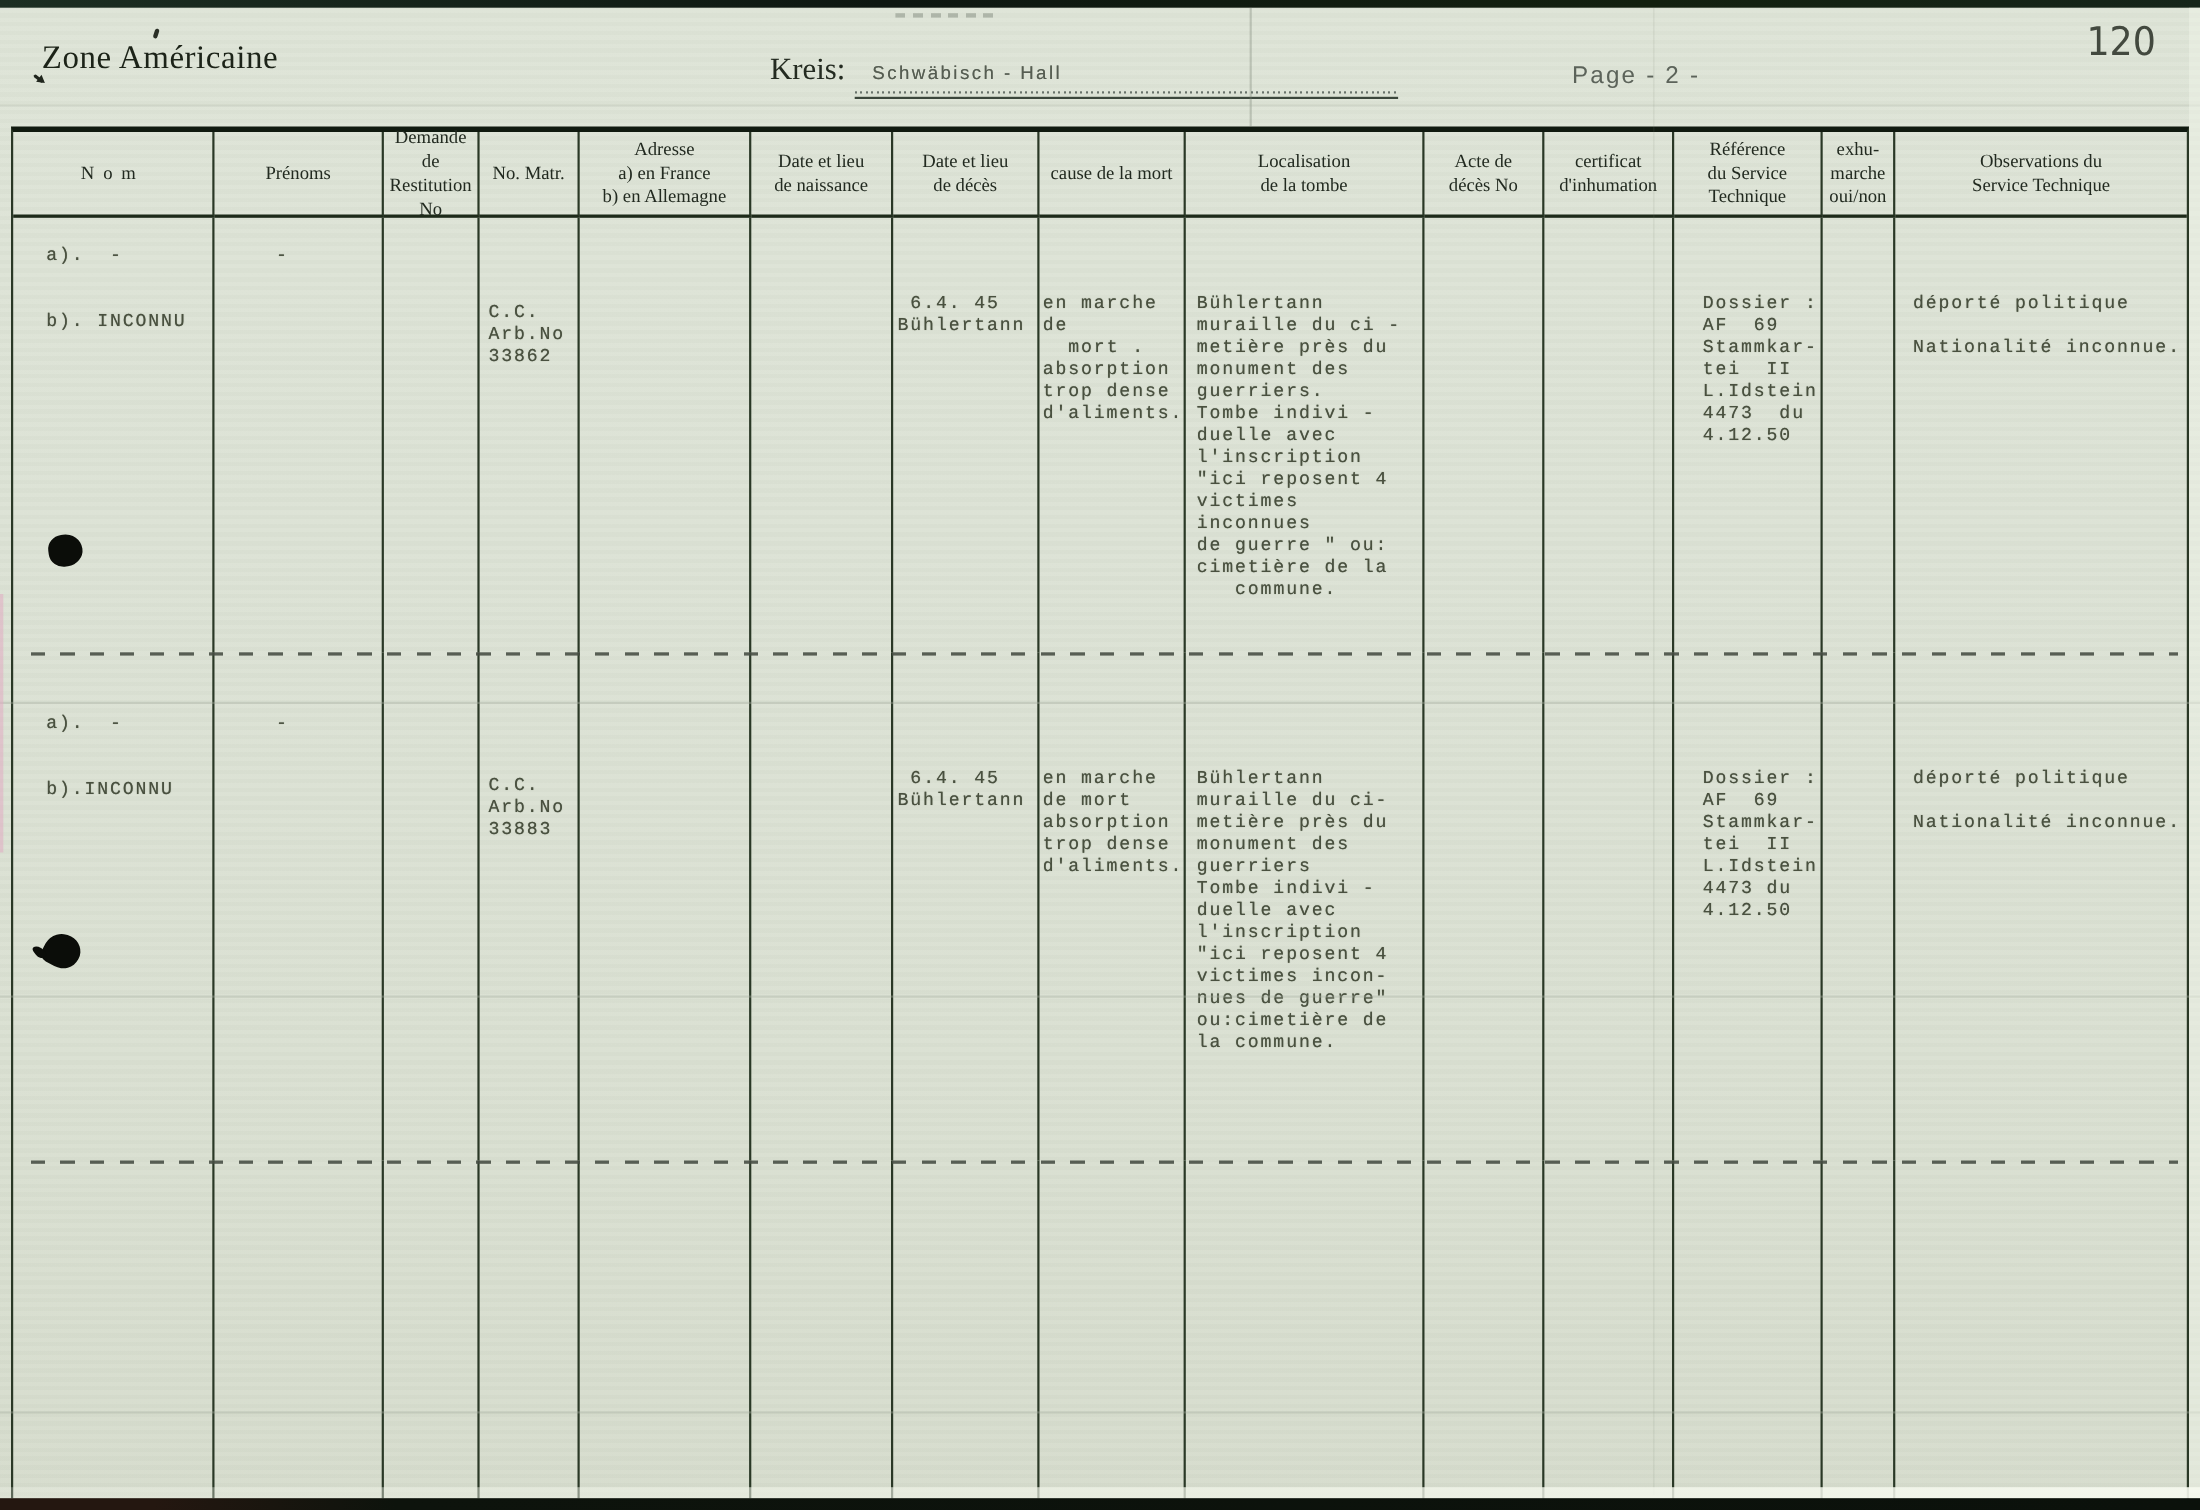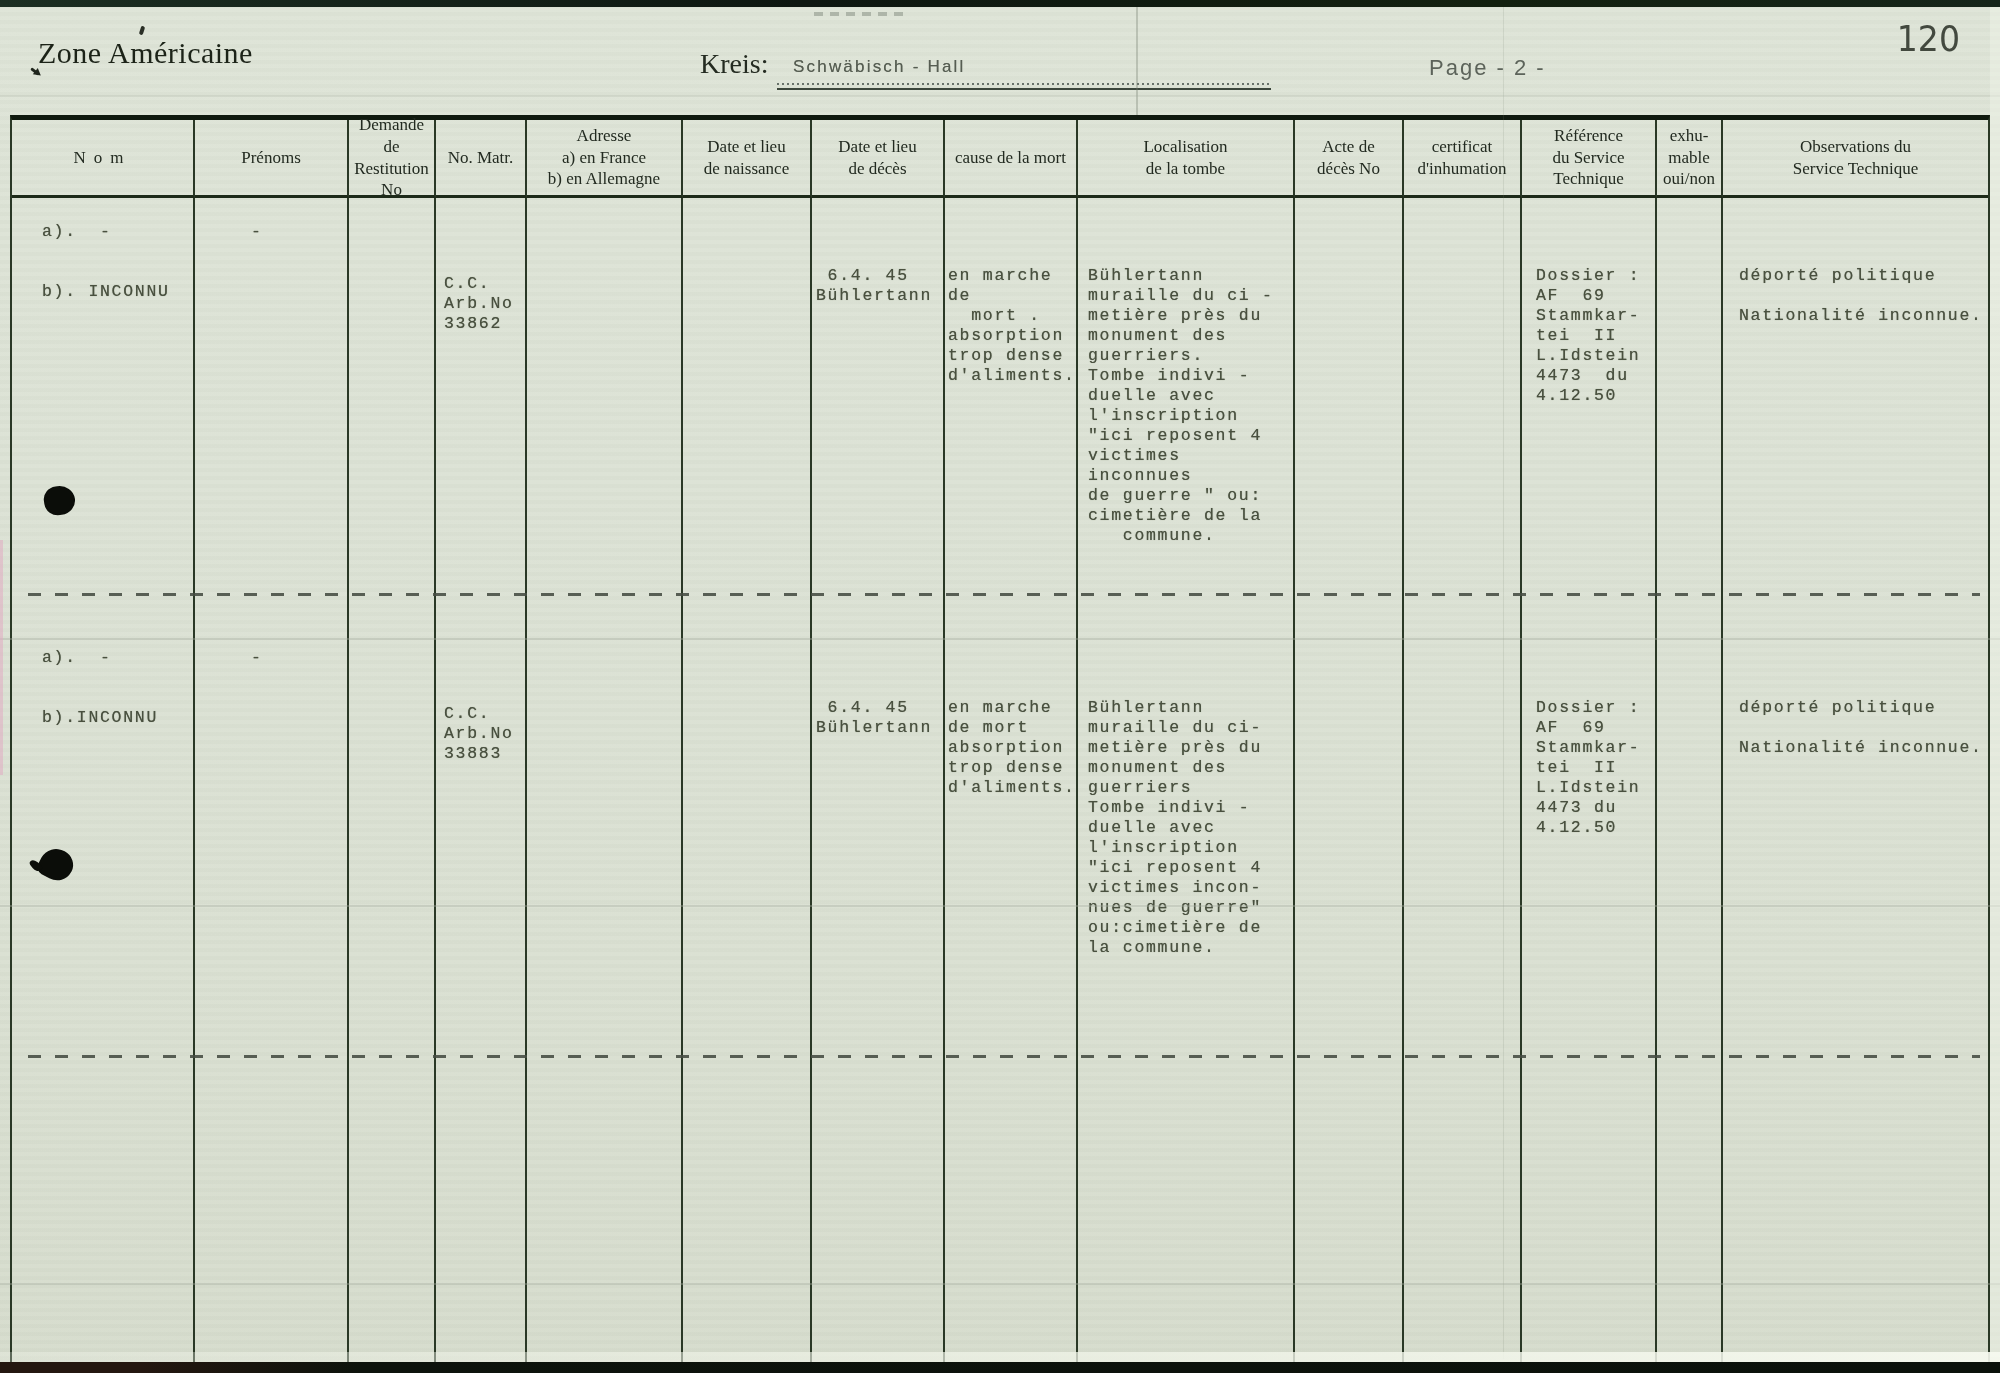--- a/index.html
+++ b/index.html
@@ -44,21 +44,21 @@
         white-space:pre-line;font-size:17px;line-height:1.28;color:#222a20;padding:2px 1px;}
   .hn{letter-spacing:8px;}
   .cell{box-sizing:border-box;border-right:2px solid #2a3826;overflow:visible;
         font-family:"Liberation Mono","DejaVu Sans Mono",monospace;font-size:16.5px;line-height:20px;
         letter-spacing:1.7px;color:#49503f;white-space:pre-wrap;
         text-shadow:0 0 .7px rgba(70,80,60,.75);}
   .last{border-right:none!important;}
   
   .t-nom{padding-left:30px}.t-pre{padding-left:56px}.t-matr{padding-left:8px}
   .t-dd{padding-left:4px}.t-cause{padding-left:3px}.t-loc{padding-left:10px}
-  .t-ref{padding-left:14px}.t-obs{padding-left:16px}
+  .t-ref{padding-left:26px}.t-obs{padding-left:16px}
   
   .r1.p-ab{padding-top:24px}.r1.p-body{padding-top:68px}.r1.p-matr{padding-top:76px}
   .r2.p-ab{padding-top:55px}.r2.p-body{padding-top:105px}.r2.p-matr{padding-top:111px}
   
   .sep{position:absolute;left:16px;right:8px;height:3px;opacity:.88;
         background:repeating-linear-gradient(90deg,#454c42 0 13px,transparent 13px 27px);}
   .sep1{top:473px}.sep2{top:935px}
   
   .blot1{position:absolute;left:44px;top:486px;width:31px;height:29px;background:#0b0d09;
         border-radius:46% 54% 52% 48%;transform:rotate(-8deg);}
@@ -110,21 +110,21 @@
     <div class="hcell">Localisation
 de la tombe</div>
     <div class="hcell">Acte de
 décès No</div>
     <div class="hcell">certificat
 d'inhumation</div>
     <div class="hcell">Référence
 du Service
 Technique</div>
     <div class="hcell">exhu-
-mable
+marche
 oui/non</div>
     <div class="hcell last">Observations du
 Service Technique</div>
 
     <div class="cell r1 p-ab t-nom">a).  -
 
 
 b). INCONNU</div>
     <div class="cell r1 p-ab t-pre">-</div>
     <div class="cell r1"></div>

